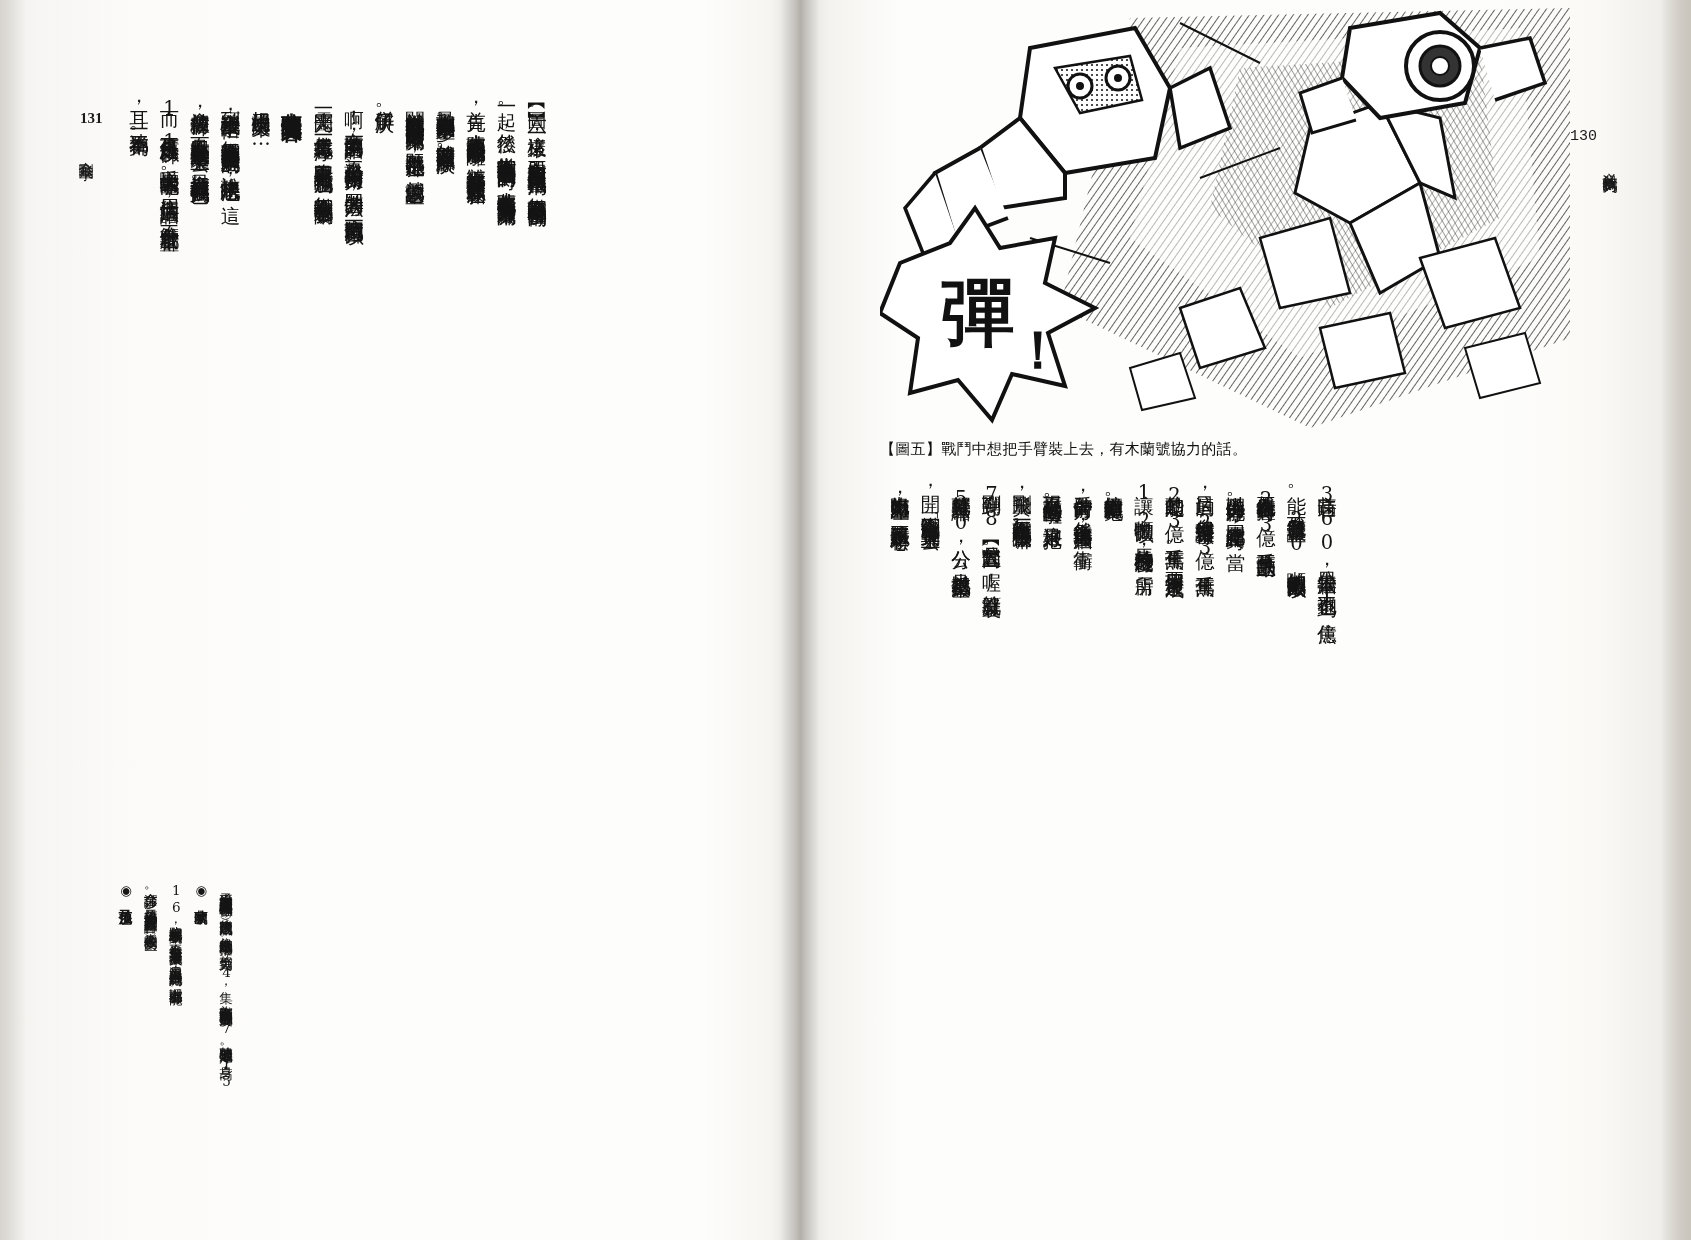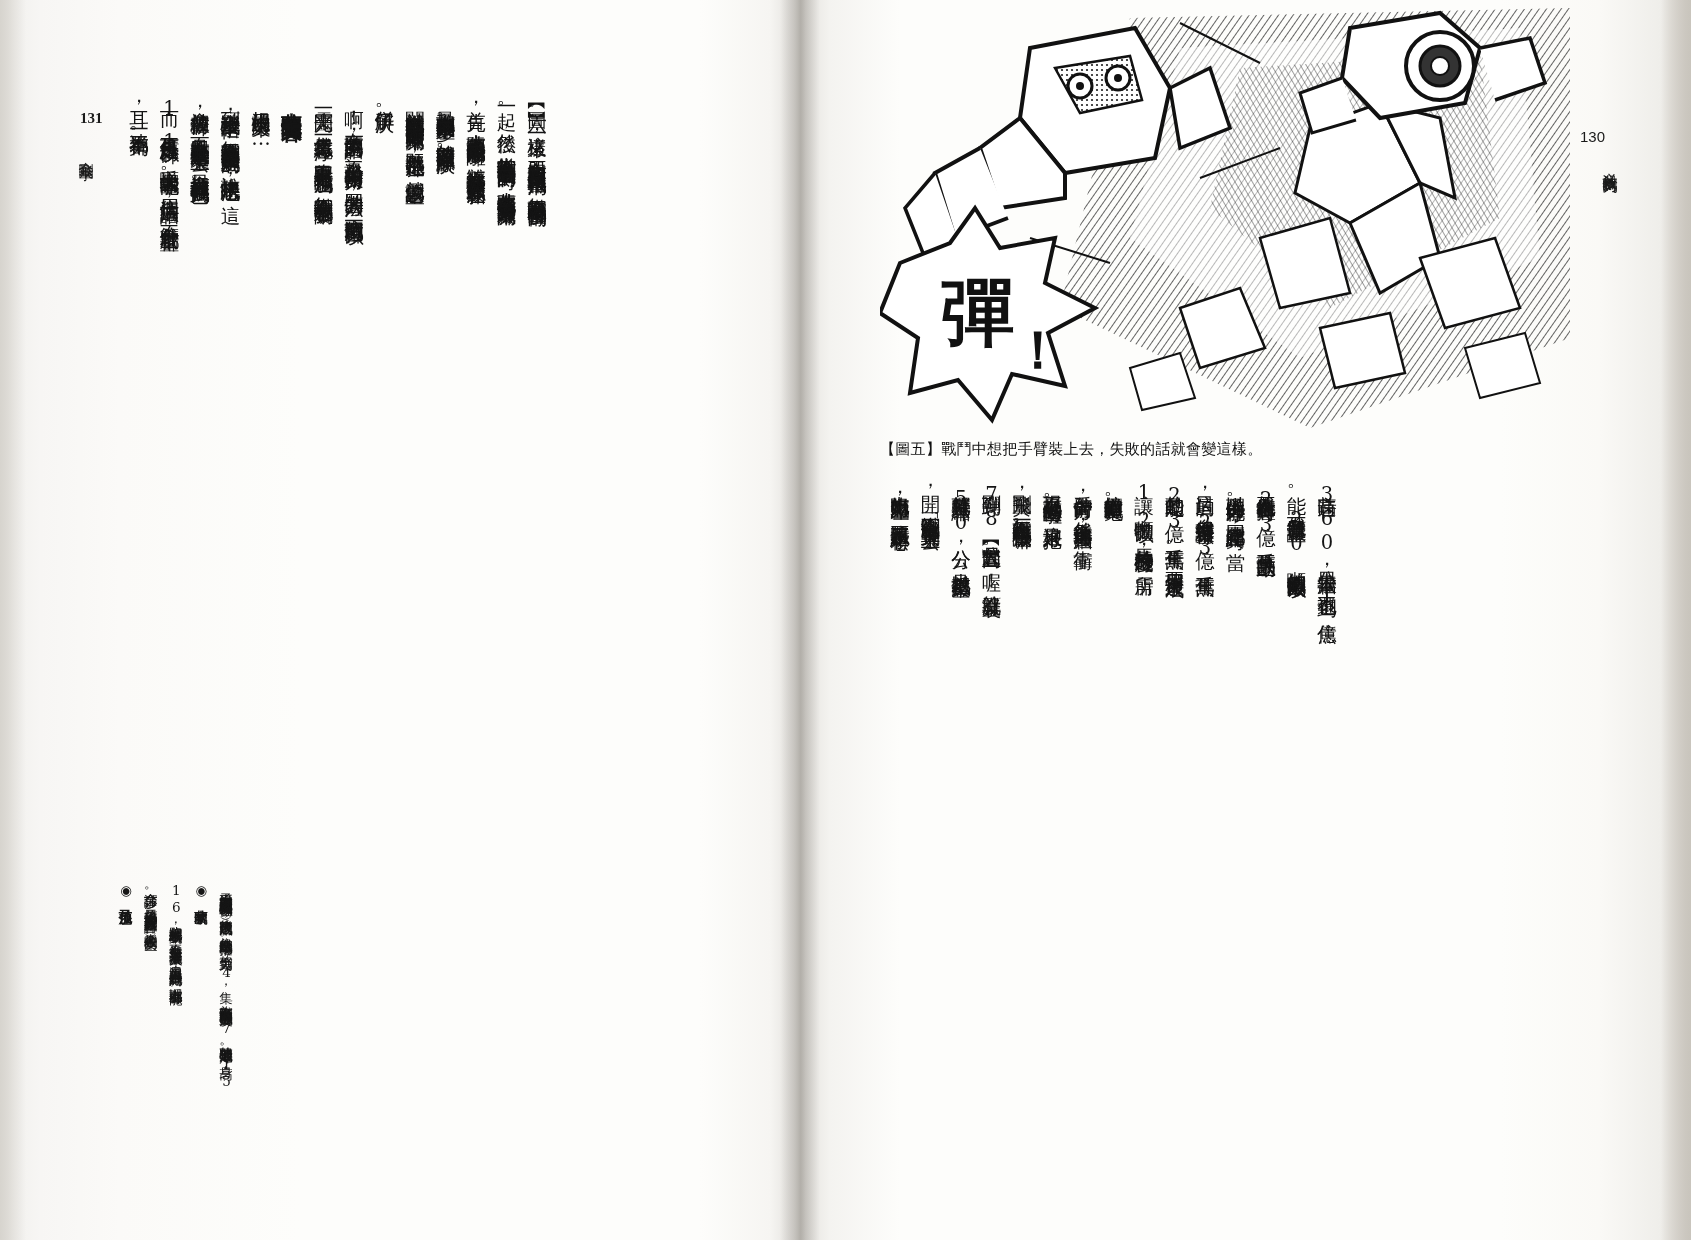--- a/index.html
+++ b/index.html
@@ -131,25 +131,25 @@
     margin-left: 10px;
     letter-spacing: 0.04em;
     line-height: 1.12;
     color: #161616;
   }
   .note-title { font-weight: bold; }
 
   
   .folio-right {
     position: absolute;
-    right: 60px;
+    right: 68px;
     top: 128px;
     font-size: 15px;
     color: #1a1a1a;
-    font-family: Liberation Sans, sans-serif;
+    font-family: Liberation Mono, monospace;
   }
   .runhead-right {
     position: absolute;
     right: 46px;
     top: 160px;
     writing-mode: vertical-rl;
     text-orientation: upright;
     font-size: 15px;
     color: #1a1a1a;
     letter-spacing: 0.1em;
@@ -293,21 +293,21 @@
         </g>
 
         <g>
           <polygon points="20,255 70,235 95,200 120,240 175,230 165,275 215,300 168,325 185,378 132,366 112,412 78,372 30,385 38,330 0,305" fill="#ffffff" stroke="#111" stroke-width="4"></polygon>
           <text x="98" y="330" text-anchor="middle" font-family="DejaVu Serif, serif" font-size="74" font-weight="bold" fill="#111">彈</text>
           <text x="158" y="360" text-anchor="middle" font-family="DejaVu Serif, serif" font-size="52" font-weight="bold" fill="#111">！</text>
         </g>
       </svg>
     </div>
 
-    <div class="figure-caption">【圖五】戰鬥中想把手臂裝上去，失敗的話就會變這樣。</div>
+    <div class="figure-caption">【圖五】戰鬥中想把手臂裝上去，有木蘭號協力的話。</div>
 
     <div class="main-right">
       <div class="vtext col">出吃奶力氣壓壓壓，這時候要是不小心鬆</div>
       <div class="vtext col">開，鐵金剛就會「咚」一聲彈到天上去了。</div>
       <div class="vtext col">就算彈簧只壓縮50公分，也足以把整架鐵金</div>
       <div class="vtext col">剛彈到78公尺高【圖五】。喔！就算沒裝金</div>
       <div class="vtext col">剛飛翼，無敵鐵金剛也一樣很會飛嘛。</div>
       <div class="vtext col">現在不是感動的時候啦。這一來只好把</div>
       <div class="vtext col">手臂伸向前方，然後全速前進去撞牆，靠衝</div>
       <div class="vtext col">撞的力量壓回彈簧吧。</div>

